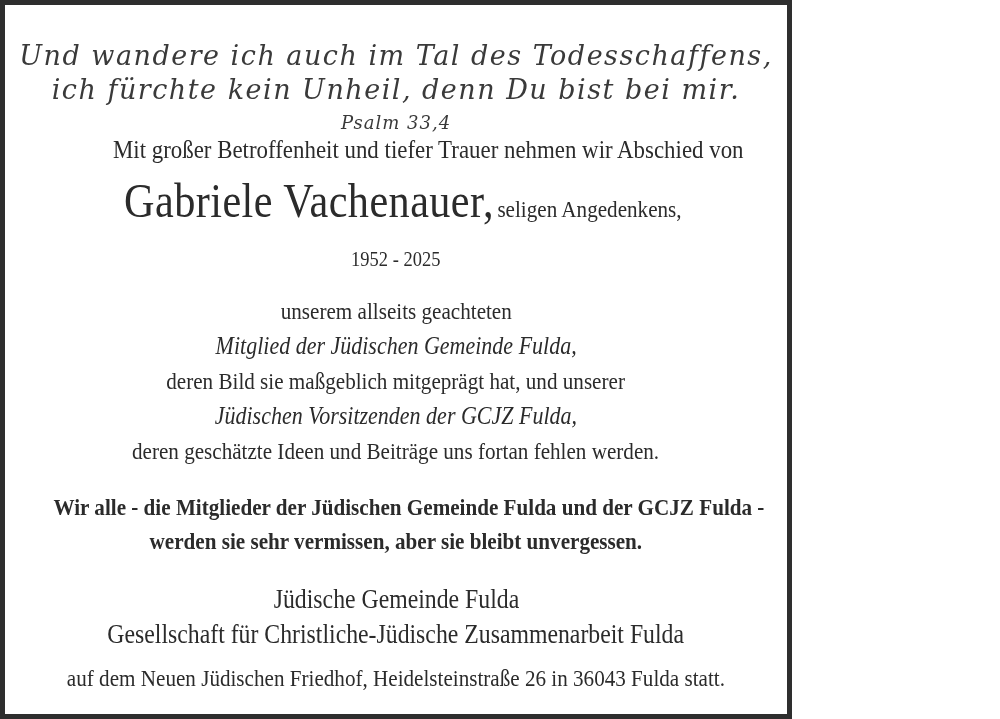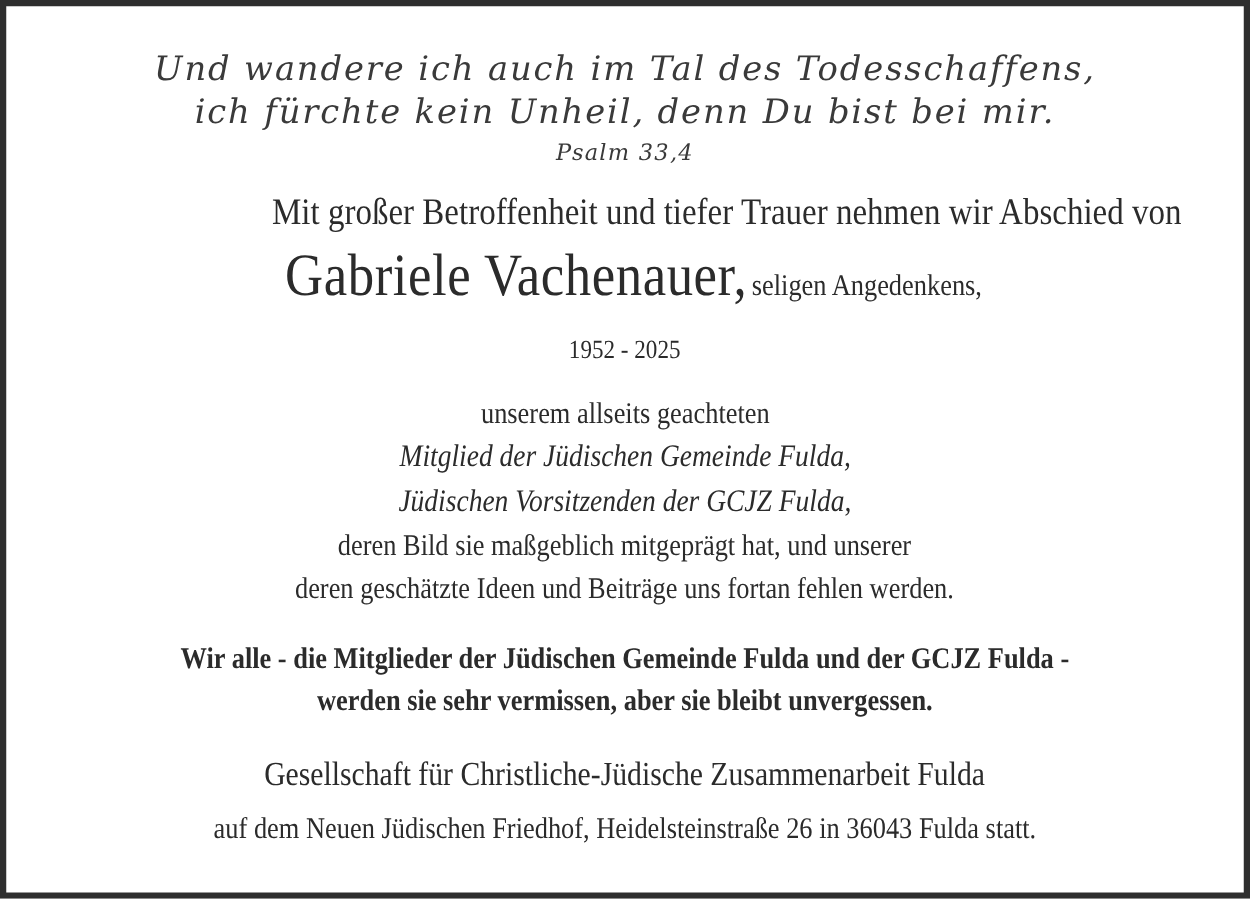--- a/index.html
+++ b/index.html
@@ -9,21 +9,21 @@
   }
   body {
     width: 1000px;
     height: 719px;
     font-family: "Liberation Serif", serif;
     color: #2b2b2b;
     overflow: hidden;
   }
   .page {
     box-sizing: border-box;
-    width: 1000px;
+    width: 792px;
     height: 719px;
     border: 5px solid #2e2e2e;
     background: #ffffff;
     text-align: center;
     padding-top: 34px;
   }
   .line { white-space: nowrap; }
   
   .cond {
     display: inline-block;
@@ -41,23 +41,22 @@
   .script-source {
     font-family: "DejaVu Serif", serif;
     font-style: italic;
     font-size: 18px;
     line-height: 24px;
     letter-spacing: 1px;
     color: #3a3a3a;
     margin-top: 4px;
   }
   .intro {
-    font-size: 30px;
+    font-size: 26px;
     line-height: 30px;
-    margin-top: 20px;
     text-align: right;
   }
   .name-row {
     margin-top: 10px;
     line-height: 52px;
     white-space: nowrap;
     padding-left: 13px;
   }
   .name {
     font-size: 48px;
@@ -118,42 +117,45 @@
     <span class="cond">1952 - 2025</span>
   </div>
 
   <div class="tribute">
     <div class="line body-line">
       <span class="cond">unserem allseits geachteten</span>
     </div>
     <div class="line emph-line">
       <span class="cond">Mitglied der Jüdischen Gemeinde Fulda,</span>
     </div>
+    <div class="line body-line">
+      <span class="cond">deren Bild sie maßgeblich mitgeprägt hat, und unserer</span>
+    </div>
     <div class="line emph-line">
       <span class="cond">Jüdischen Vorsitzenden der GCJZ Fulda,</span>
-    </div>
-    <div class="line body-line">
-      <span class="cond">deren Bild sie maßgeblich mitgeprägt hat, und unserer</span>
     </div>
     <div class="line body-line">
       <span class="cond">deren geschätzte Ideen und Beiträge uns fortan fehlen werden.</span>
     </div>
   </div>
 
   <div class="remembrance">
     <div class="line body-line">
       <span class="cond">Wir alle - die Mitglieder der Jüdischen Gemeinde Fulda und der GCJZ Fulda -</span>
     </div>
     <div class="line body-line">
       <span class="cond">werden sie sehr vermissen, aber sie bleibt unvergessen.</span>
     </div>
   </div>
 
   <div class="signatories">
     <div class="line sig-line">
+      <span class="cond">Jüdische Gemeinde Fulda</span>
+    </div>
+    <div class="line sig-line">
       <span class="cond">Gesellschaft für Christliche-Jüdische Zusammenarbeit Fulda</span>
     </div>
   </div>
 
   <div class="funeral">
     <div class="line body-line">
       <span class="cond">auf dem Neuen Jüdischen Friedhof, Heidelsteinstraße 26 in 36043 Fulda statt.</span>
     </div>
   </div>
 

